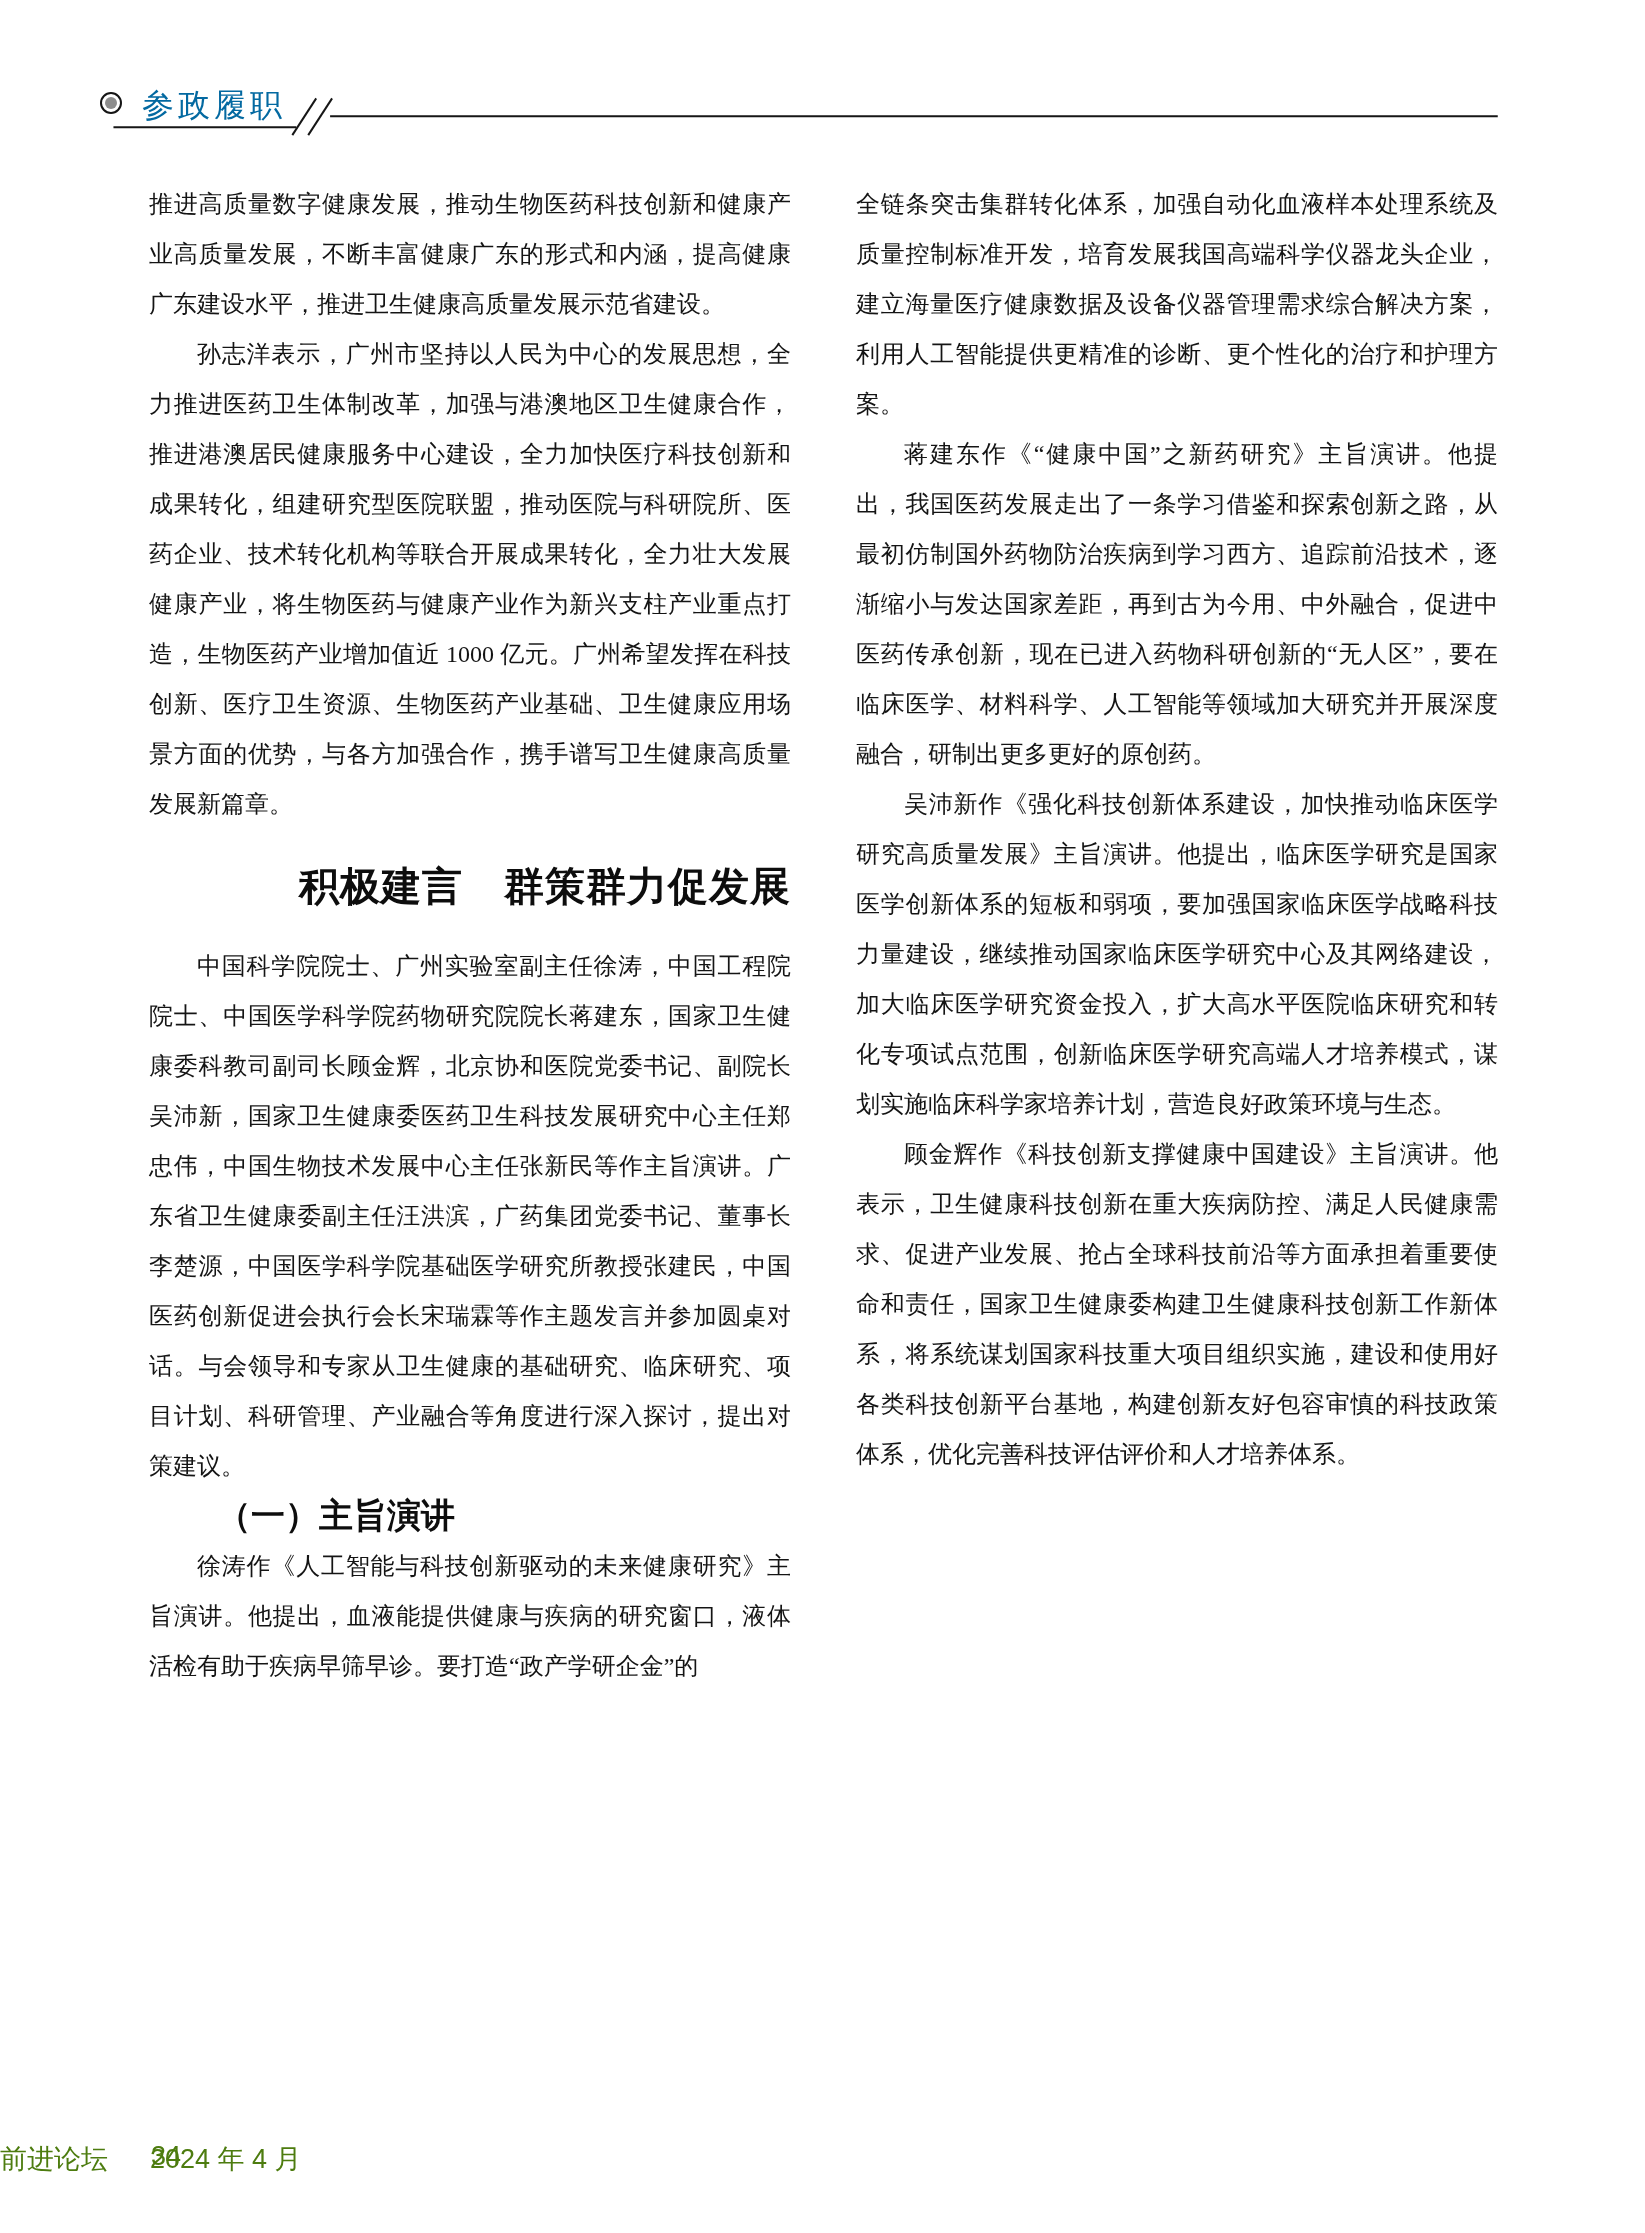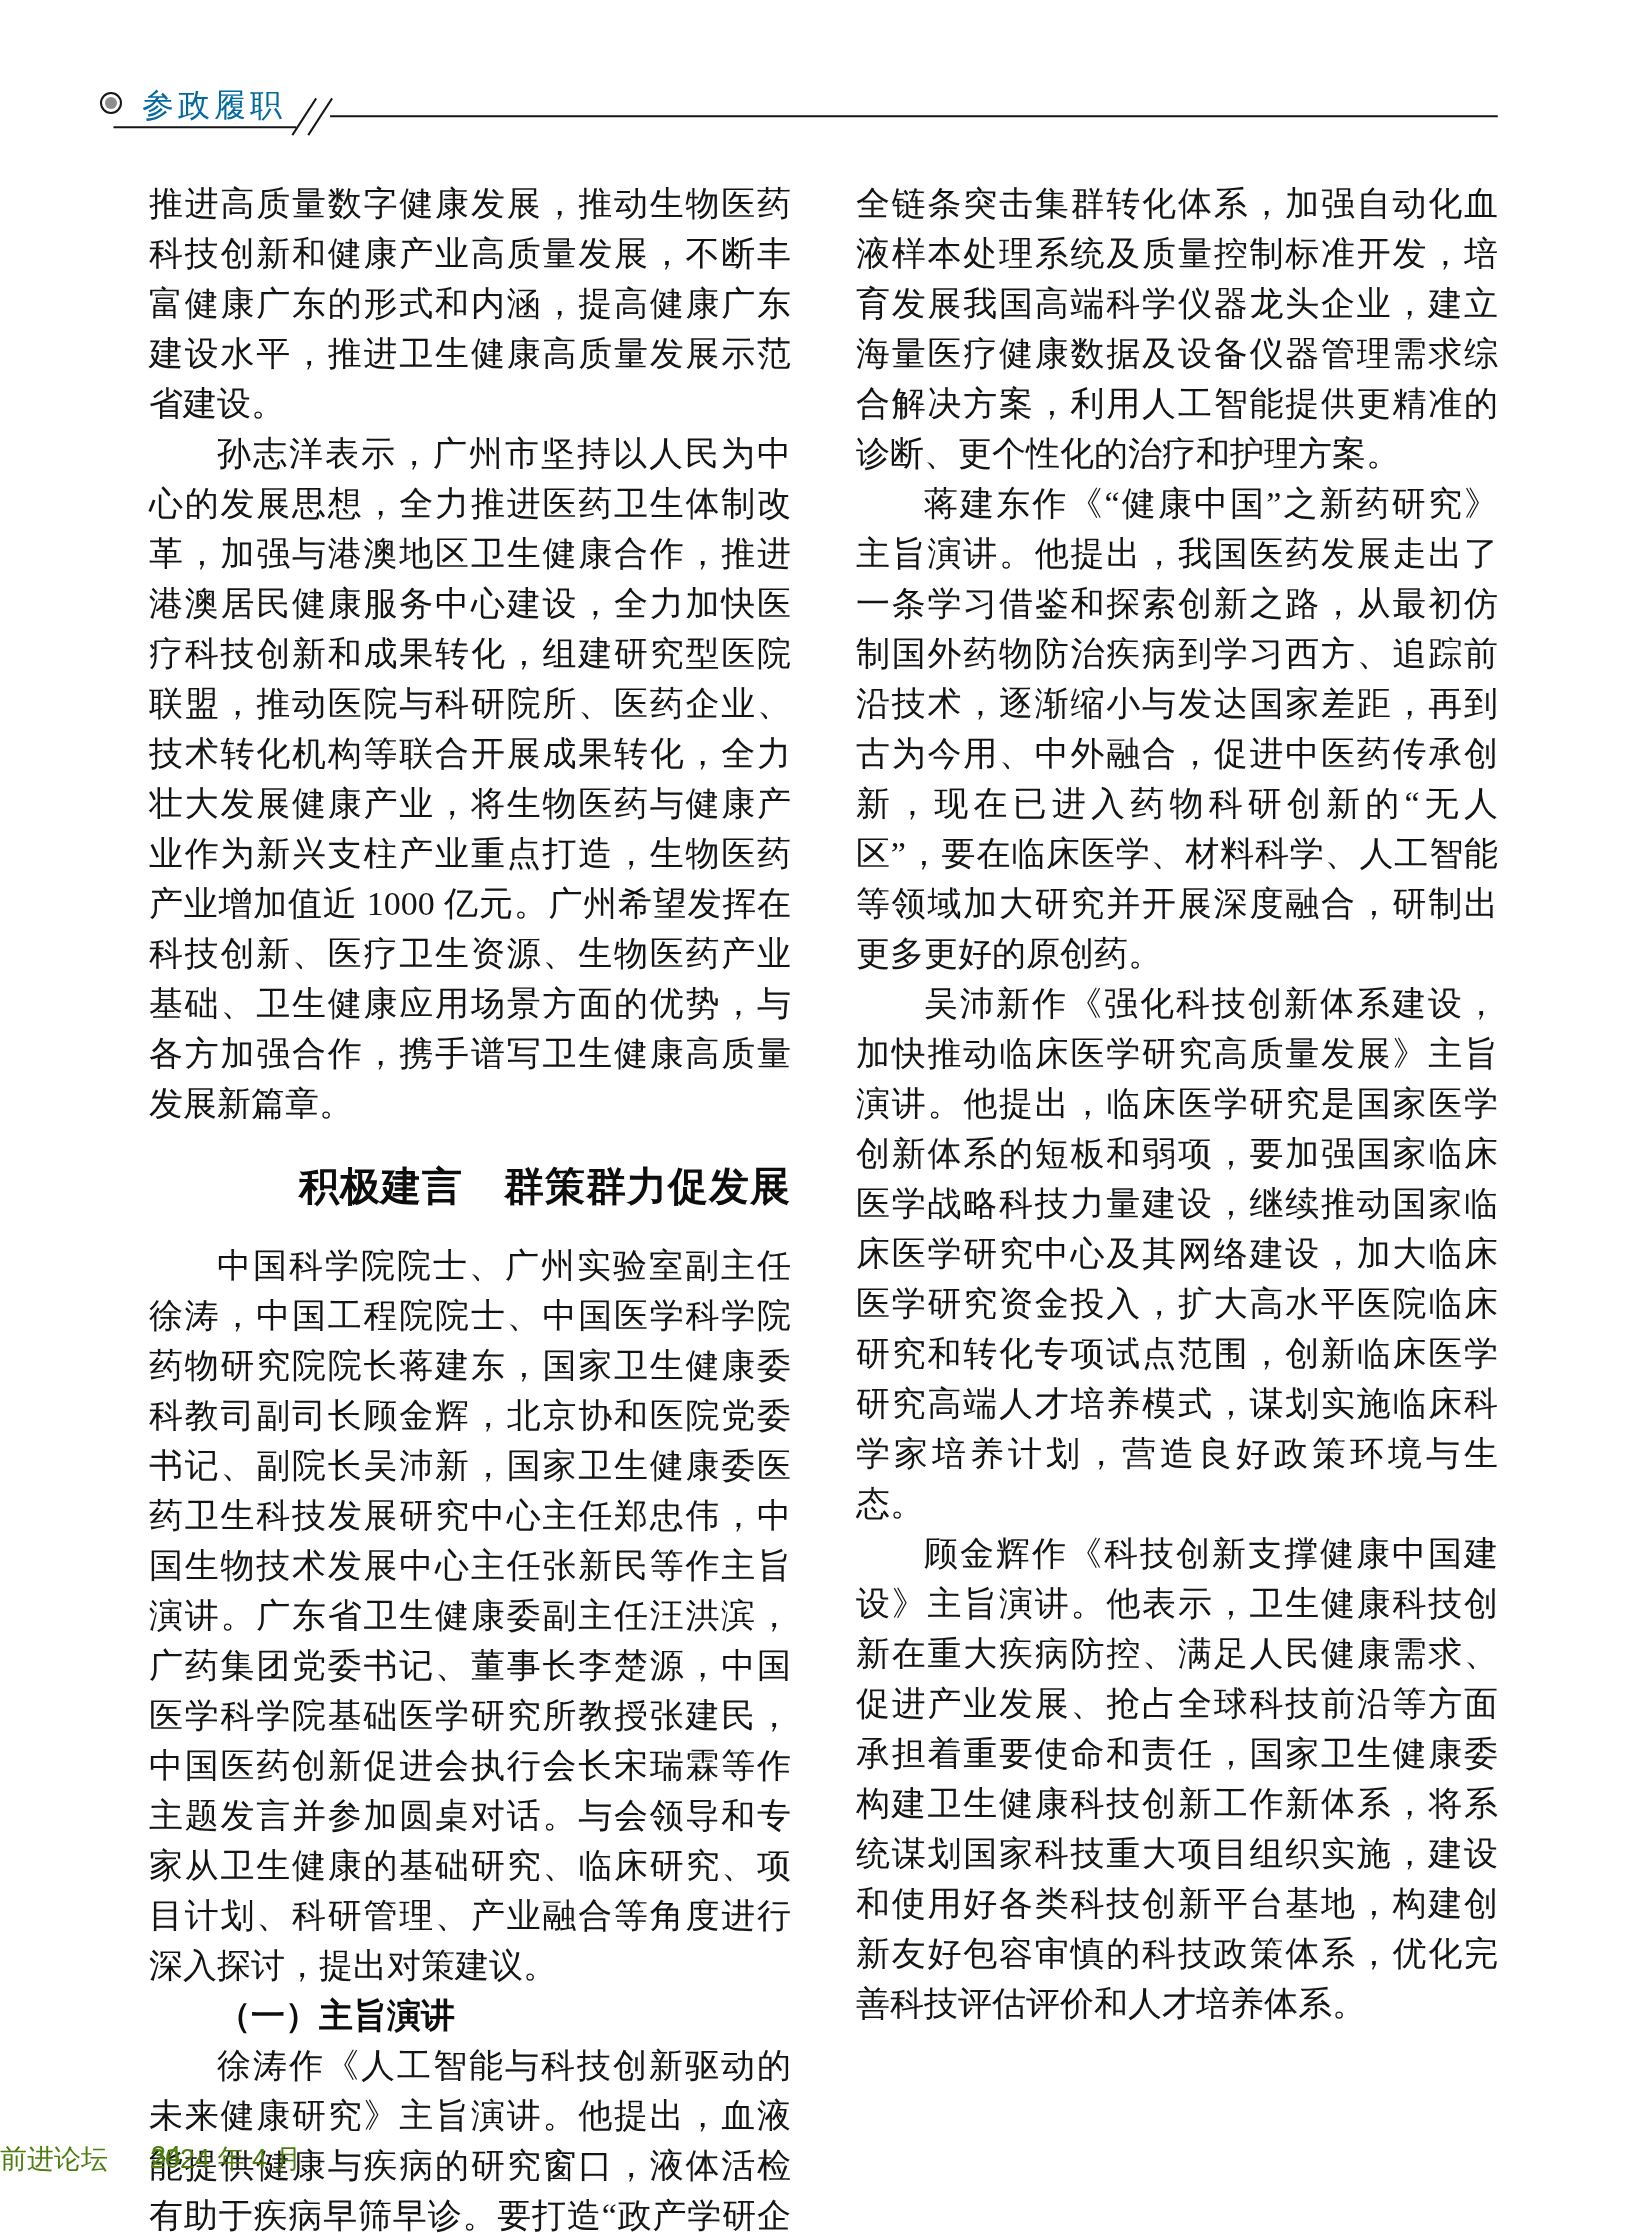--- a/index.html
+++ b/index.html
@@ -25,21 +25,21 @@
     font-family:"Liberation Sans","DejaVu Sans",sans-serif;
     font-size:32px; letter-spacing:4px; color:#0369a1;
   }
   .header-rule { position:absolute; left:0; top:0; }
 
   
   .col { position:absolute; top:179px; width:642px; }
   .col-left  { left:149px; }
   .col-right { left:856px; }
   p.body {
-    margin:0; font-size:34px; line-height:50px;
+    margin:0; font-size:24px; line-height:50px;
     text-align:justify; word-break:break-all; color:#141414;
   }
   p.indent { text-indent:2em; }
   h2.col-heading {
     margin:28px 0 26px; padding:0;
     font-family:"Liberation Sans","DejaVu Sans",sans-serif;
     font-size:40px; font-weight:bold; line-height:58px;
     text-align:right; color:#0d0d0d; letter-spacing:1px;
   }
   h3.sub-heading {

